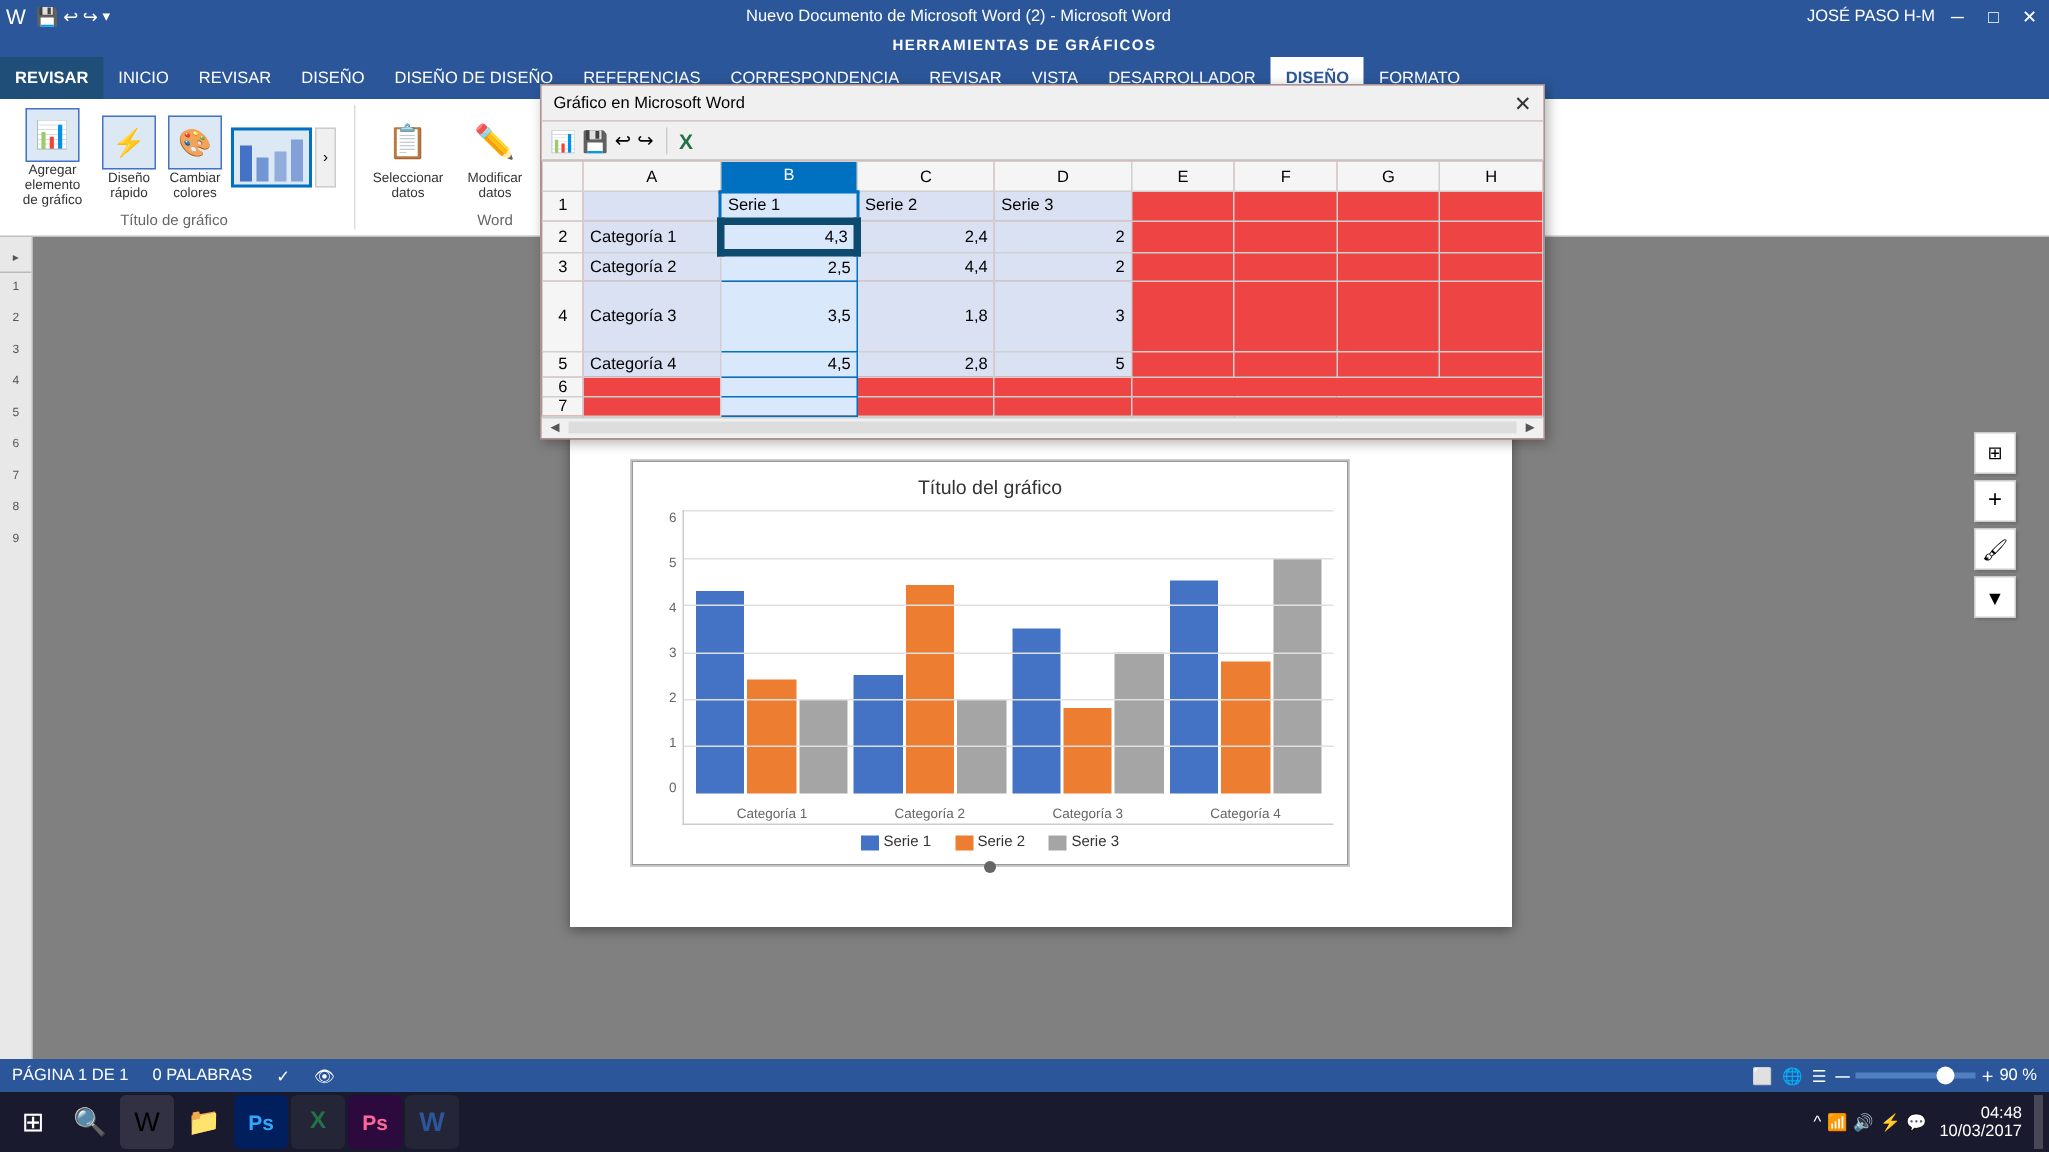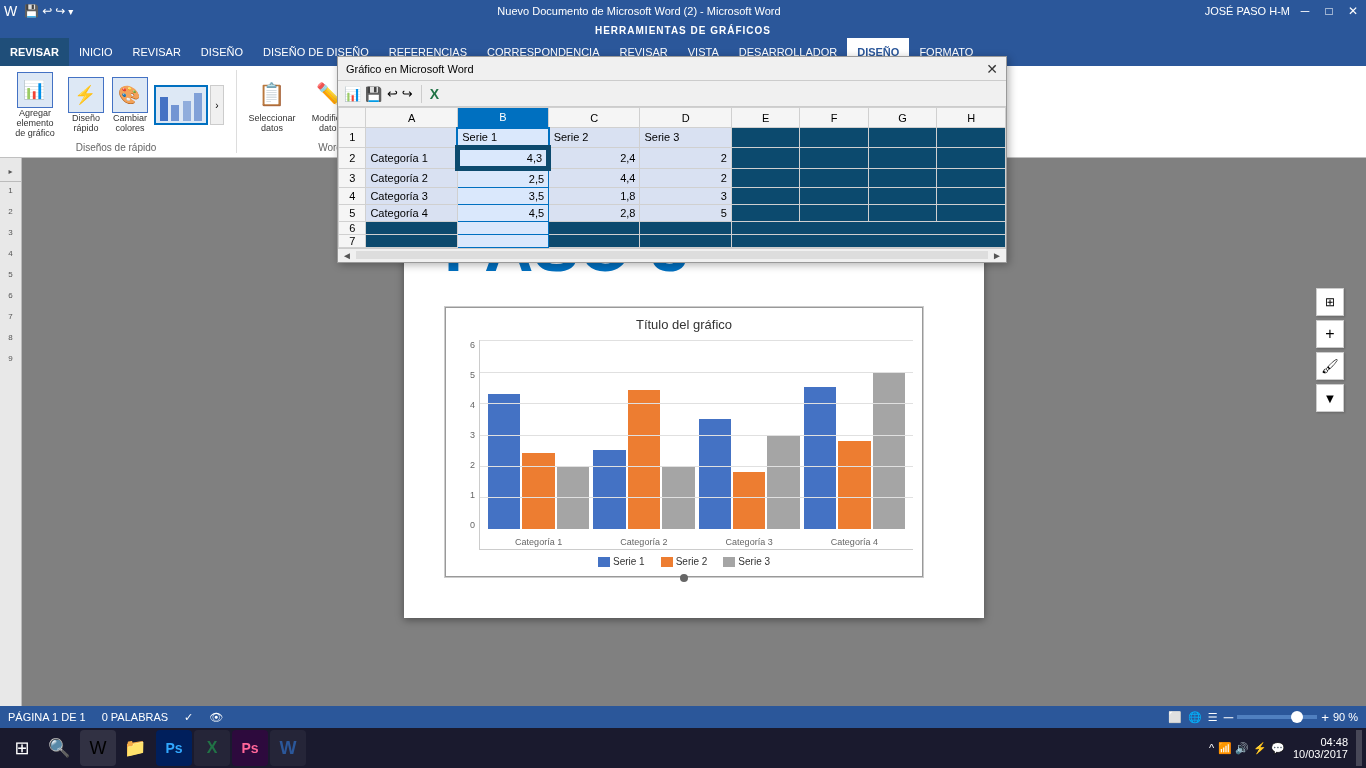--- a/index.html
+++ b/index.html
@@ -78,21 +78,21 @@
             <div style="width:54px;height:40px;border:2px solid #0070c0;background:#dde8f5;display:flex;align-items:flex-end;justify-content:space-around;padding:2px;cursor:pointer;">
               <div style="width:8px;height:24px;background:#4472c4;"></div>
               <div style="width:8px;height:16px;background:#4472c4;opacity:0.7;"></div>
               <div style="width:8px;height:20px;background:#4472c4;opacity:0.5;"></div>
               <div style="width:8px;height:28px;background:#4472c4;opacity:0.6;"></div>
             </div>
             <div style="width:14px;height:40px;background:#f0f0f0;border:1px solid #ccc;display:flex;align-items:center;justify-content:center;cursor:pointer;font-size:10px;">›</div>
           </div>
         </div>
       </div>
-      <div style="font-size:10px;color:#666;text-align:center;margin-top:2px;">Diseños de rápido</div>
+      <div style="font-size:10px;color:#666;text-align:center;margin-top:2px;">Título de gráfico</div>
     </div>
 
     <div style="display:flex;flex-direction:column;border-right:1px solid #ddd;padding-right:12px;margin-right:8px;">
       <div style="display:flex;gap:4px;align-items:center;flex:1;">
         <button style="background:transparent;border:none;cursor:pointer;display:flex;flex-direction:column;align-items:center;padding:2px;">
           <div style="width:36px;height:36px;display:flex;align-items:center;justify-content:center;font-size:22px;">📋</div>
           <span style="font-size:9px;color:#333;text-align:center;max-width:50px;">Seleccionar
 datos</span>
         </button>
         <button style="background:transparent;border:none;cursor:pointer;display:flex;flex-direction:column;align-items:center;padding:2px;">
@@ -131,21 +131,21 @@
       <div style="font-size:8px;color:#555;margin-top:12px;">4</div>
       <div style="font-size:8px;color:#555;margin-top:12px;">5</div>
       <div style="font-size:8px;color:#555;margin-top:12px;">6</div>
       <div style="font-size:8px;color:#555;margin-top:12px;">7</div>
       <div style="font-size:8px;color:#555;margin-top:12px;">8</div>
       <div style="font-size:8px;color:#555;margin-top:12px;">9</div>
     </div>
 
     <div style="flex:1;background:#808080;padding:10px 30px;position:relative;overflow:hidden;">
 
-      <div style="background:white;width:580px;min-height:440px;margin:0 auto;padding:40px;box-shadow:0 2px 8px rgba(0,0,0,0.4);position:relative;">
+      <div style="background:white;width:628px;min-height:440px;margin:0 auto;padding:40px;box-shadow:0 2px 8px rgba(0,0,0,0.4);position:relative;">
 
         <div style="color:#0070c0;font-size:68px;font-weight:bold;margin-bottom:20px;">PASO 3</div>
 
         <div style="background:white;border:1px solid #ccc;width:480px;padding:10px;position:relative;">
 
           <div style="text-align:center;font-size:13px;margin-bottom:8px;color:#333;">Título del gráfico</div>
 
           <div style="display:flex;position:relative;height:210px;">
 
             <div style="width:24px;display:flex;flex-direction:column-reverse;justify-content:space-between;font-size:9px;color:#666;text-align:right;padding-right:4px;padding-bottom:20px;">
@@ -278,21 +278,21 @@
       <div style="text-align:right;">
         <div>04:48</div>
         <div>10/03/2017</div>
       </div>
       <button style="width:6px;height:36px;background:rgba(255,255,255,0.2);border:none;cursor:pointer;"></button>
     </div>
   </div>
 
 </div>
 
-<div style="position:fixed;top:56px;left:337px;width:670px;background:#0c4a6e;border:1px solid #999;box-shadow:2px 2px 8px rgba(0,0,0,0.3);z-index:200;">
+<div style="position:fixed;top:56px;left:360px;width:670px;background:#ef4444;border:1px solid #999;box-shadow:2px 2px 8px rgba(0,0,0,0.3);z-index:200;">
 
   <div style="background:#f0f0f0;height:24px;display:flex;align-items:center;justify-content:space-between;padding:0 8px;font-size:11px;border-bottom:1px solid #ccc;">
     <span>Gráfico en Microsoft Word</span>
     <button style="background:transparent;border:none;cursor:pointer;font-size:14px;color:#333;">✕</button>
   </div>
 
   <div style="background:#f0f0f0;height:26px;display:flex;align-items:center;padding:0 6px;gap:4px;border-bottom:1px solid #ccc;">
     <button style="background:transparent;border:none;cursor:pointer;font-size:14px;">📊</button>
     <button style="background:transparent;border:none;cursor:pointer;font-size:14px;">💾</button>
     <button style="background:transparent;border:none;cursor:pointer;font-size:13px;">↩</button>
@@ -351,21 +351,21 @@
           <td style="border:1px solid #d0d0d0;font-size:11px;padding:2px 4px;"></td>
           <td style="border:1px solid #d0d0d0;font-size:11px;padding:2px 4px;"></td>
           <td style="border:1px solid #d0d0d0;font-size:11px;padding:2px 4px;"></td>
           <td style="border:1px solid #d0d0d0;font-size:11px;padding:2px 4px;"></td>
         </tr>
 
         <tr>
           <td style="background:#f5f5f5;border:1px solid #d0d0d0;text-align:center;font-size:11px;">4</td>
           <td style="border:1px solid #d0d0d0;font-size:11px;padding:2px 4px;background:#d9e1f2;">Categoría 3</td>
           <td style="border:1px solid #0070c0;font-size:11px;padding:2px 4px;background:#dae8fc;text-align:right;">3,5</td>
-          <td style="border:1px solid #d0d0d0;font-size:11px;padding:2px 4px;text-align:right;background:#d9e1f2;">1,8</td>
+          <td style="border:1px solid #d0d0d0;font-size:11px;padding:17px 4px;text-align:right;background:#d9e1f2;">1,8</td>
           <td style="border:1px solid #d0d0d0;font-size:11px;padding:2px 4px;text-align:right;background:#d9e1f2;">3</td>
           <td style="border:1px solid #d0d0d0;font-size:11px;padding:2px 4px;"></td>
           <td style="border:1px solid #d0d0d0;font-size:11px;padding:2px 4px;"></td>
           <td style="border:1px solid #d0d0d0;font-size:11px;padding:2px 4px;"></td>
           <td style="border:1px solid #d0d0d0;font-size:11px;padding:2px 4px;"></td>
         </tr>
 
         <tr>
           <td style="background:#f5f5f5;border:1px solid #d0d0d0;text-align:center;font-size:11px;">5</td>
           <td style="border:1px solid #d0d0d0;font-size:11px;padding:2px 4px;background:#d9e1f2;">Categoría 4</td>

